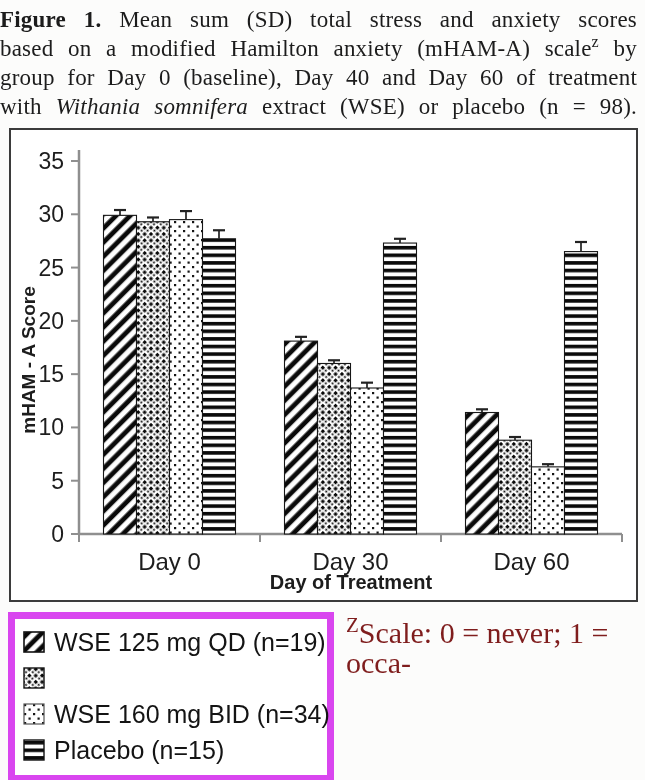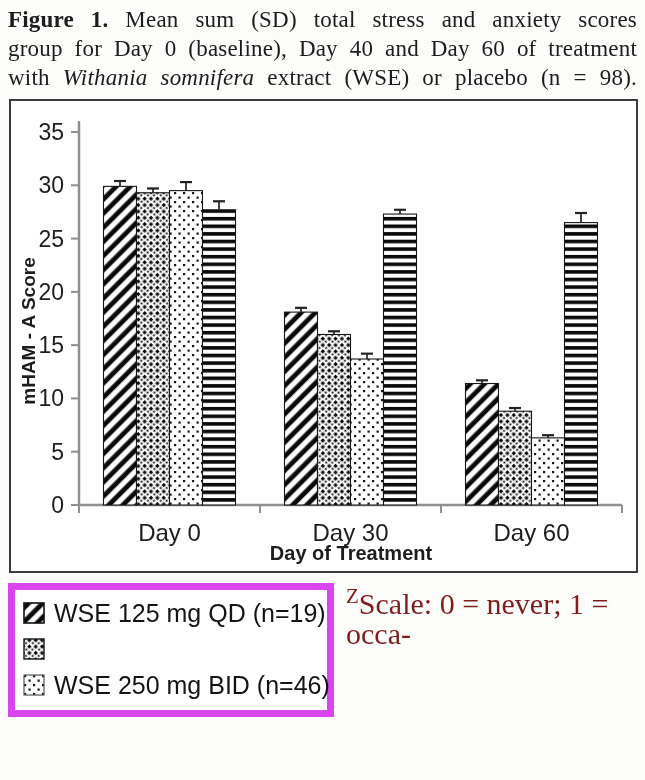--- a/index.html
+++ b/index.html
@@ -5,21 +5,21 @@
   html,body{margin:0;padding:0;}
   body{
     width:645px;height:780px;
     background:#fcfcfb;
     font-family:"Liberation Serif", serif;
     color:#1c1c1c;
     overflow:hidden;
   }
   
   .caption{
-    padding:5px 8px 0 8px;
+    padding:5px 8px 0 0;
     font-size:23px;
     line-height:29px;
     letter-spacing:0.2px;
   }
   .cap-line{
     text-align:justify;
     text-align-last:justify;
     white-space:normal;
   }
   .cap-bold{font-weight:bold;}
@@ -69,20 +69,21 @@
     line-height:30px;
     padding-top:6px;
     color:#7f1d1d;
   }
 </style>
 </head>
 <body>
 
 <div class="caption">
   <div class="cap-line"><span class="cap-bold">Figure 1.</span><span> Mean sum (SD) total stress and anxiety scores</span></div>
+  <div class="cap-line"><span>based on a modified Hamilton anxiety (mHAM-A) scale</span><sup class="small">z</sup><span> by</span></div>
   <div class="cap-line">group for Day 0 (baseline), Day 40 and Day 60 of treatment</div>
   <div class="cap-line"><span>with </span><span class="cap-italic">Withania somnifera</span><span> extract (WSE) or placebo (n = 98).</span></div>
 </div>
 
 <div class="chart-frame">
   <svg id="chart" width="625" height="470" viewBox="0 0 625 470">
     <defs>
       <pattern id="p-diag" patternUnits="userSpaceOnUse" width="10" height="10" patternTransform="rotate(-45)">
         <rect width="10" height="10" fill="#ffffff"></rect>
         <rect y="2.4" width="10" height="4.8" fill="#0a0a0a"></rect>
@@ -182,19 +183,25 @@
     </div>
     <div class="legend-item">
       <svg class="swatch" width="22" height="22">
           <rect x="1" y="1" width="20" height="20" fill="url(#p-dense)" stroke="#111" stroke-width="1.4"></rect>
         </svg>
     </div>
     <div class="legend-item">
       <svg class="swatch" width="22" height="22">
           <rect x="1" y="1" width="20" height="20" fill="url(#p-dots)" stroke="#555" stroke-width="1.2"></rect>
         </svg>
-      <span>WSE 250 mg BID (n=46)</span>
+      <span>WSE 160 mg BID (n=34)</span>
+    </div>
+    <div class="legend-item">
+      <svg class="swatch" width="22" height="22">
+          <rect x="1" y="1" width="20" height="20" fill="url(#p-hlines)" stroke="#111" stroke-width="1.4"></rect>
+        </svg>
+      <span>Placebo (n=15)</span>
     </div>
   </div>
   <div class="footnote">
     <div><sup class="small">Z</sup><span>Scale: 0 = never; 1 = occa-</span></div>
   </div>
 </div>
 
 </body></html>

